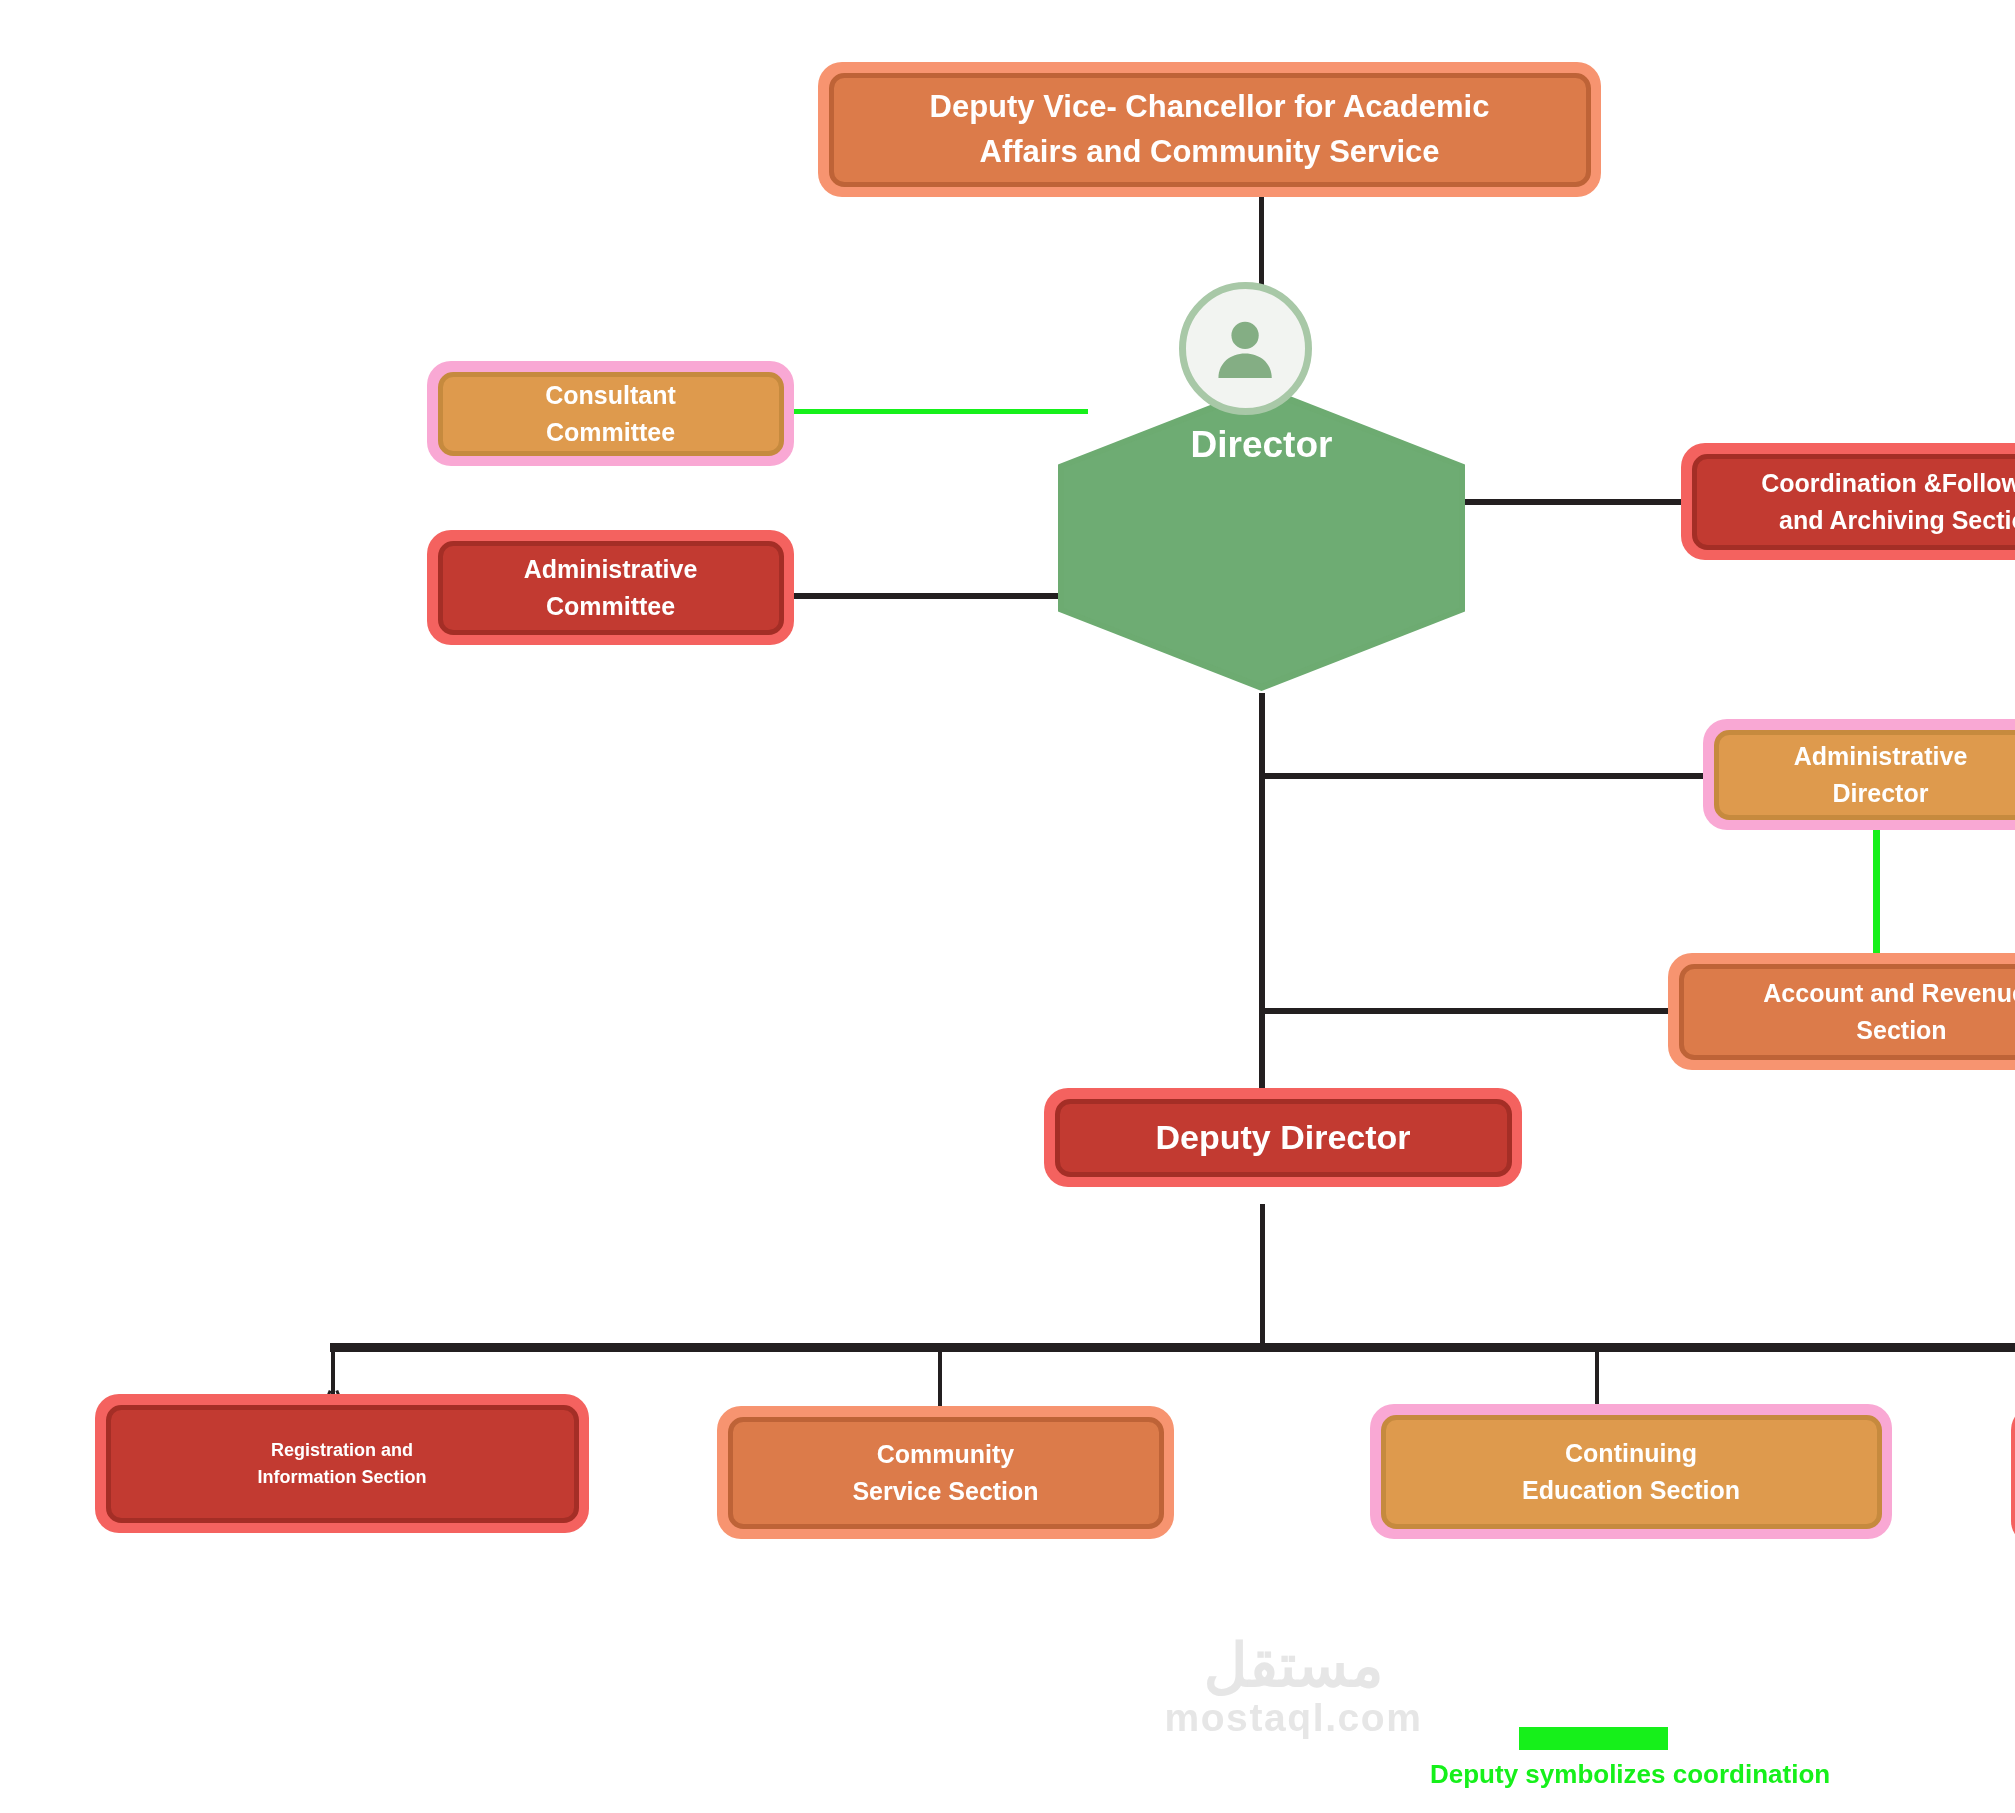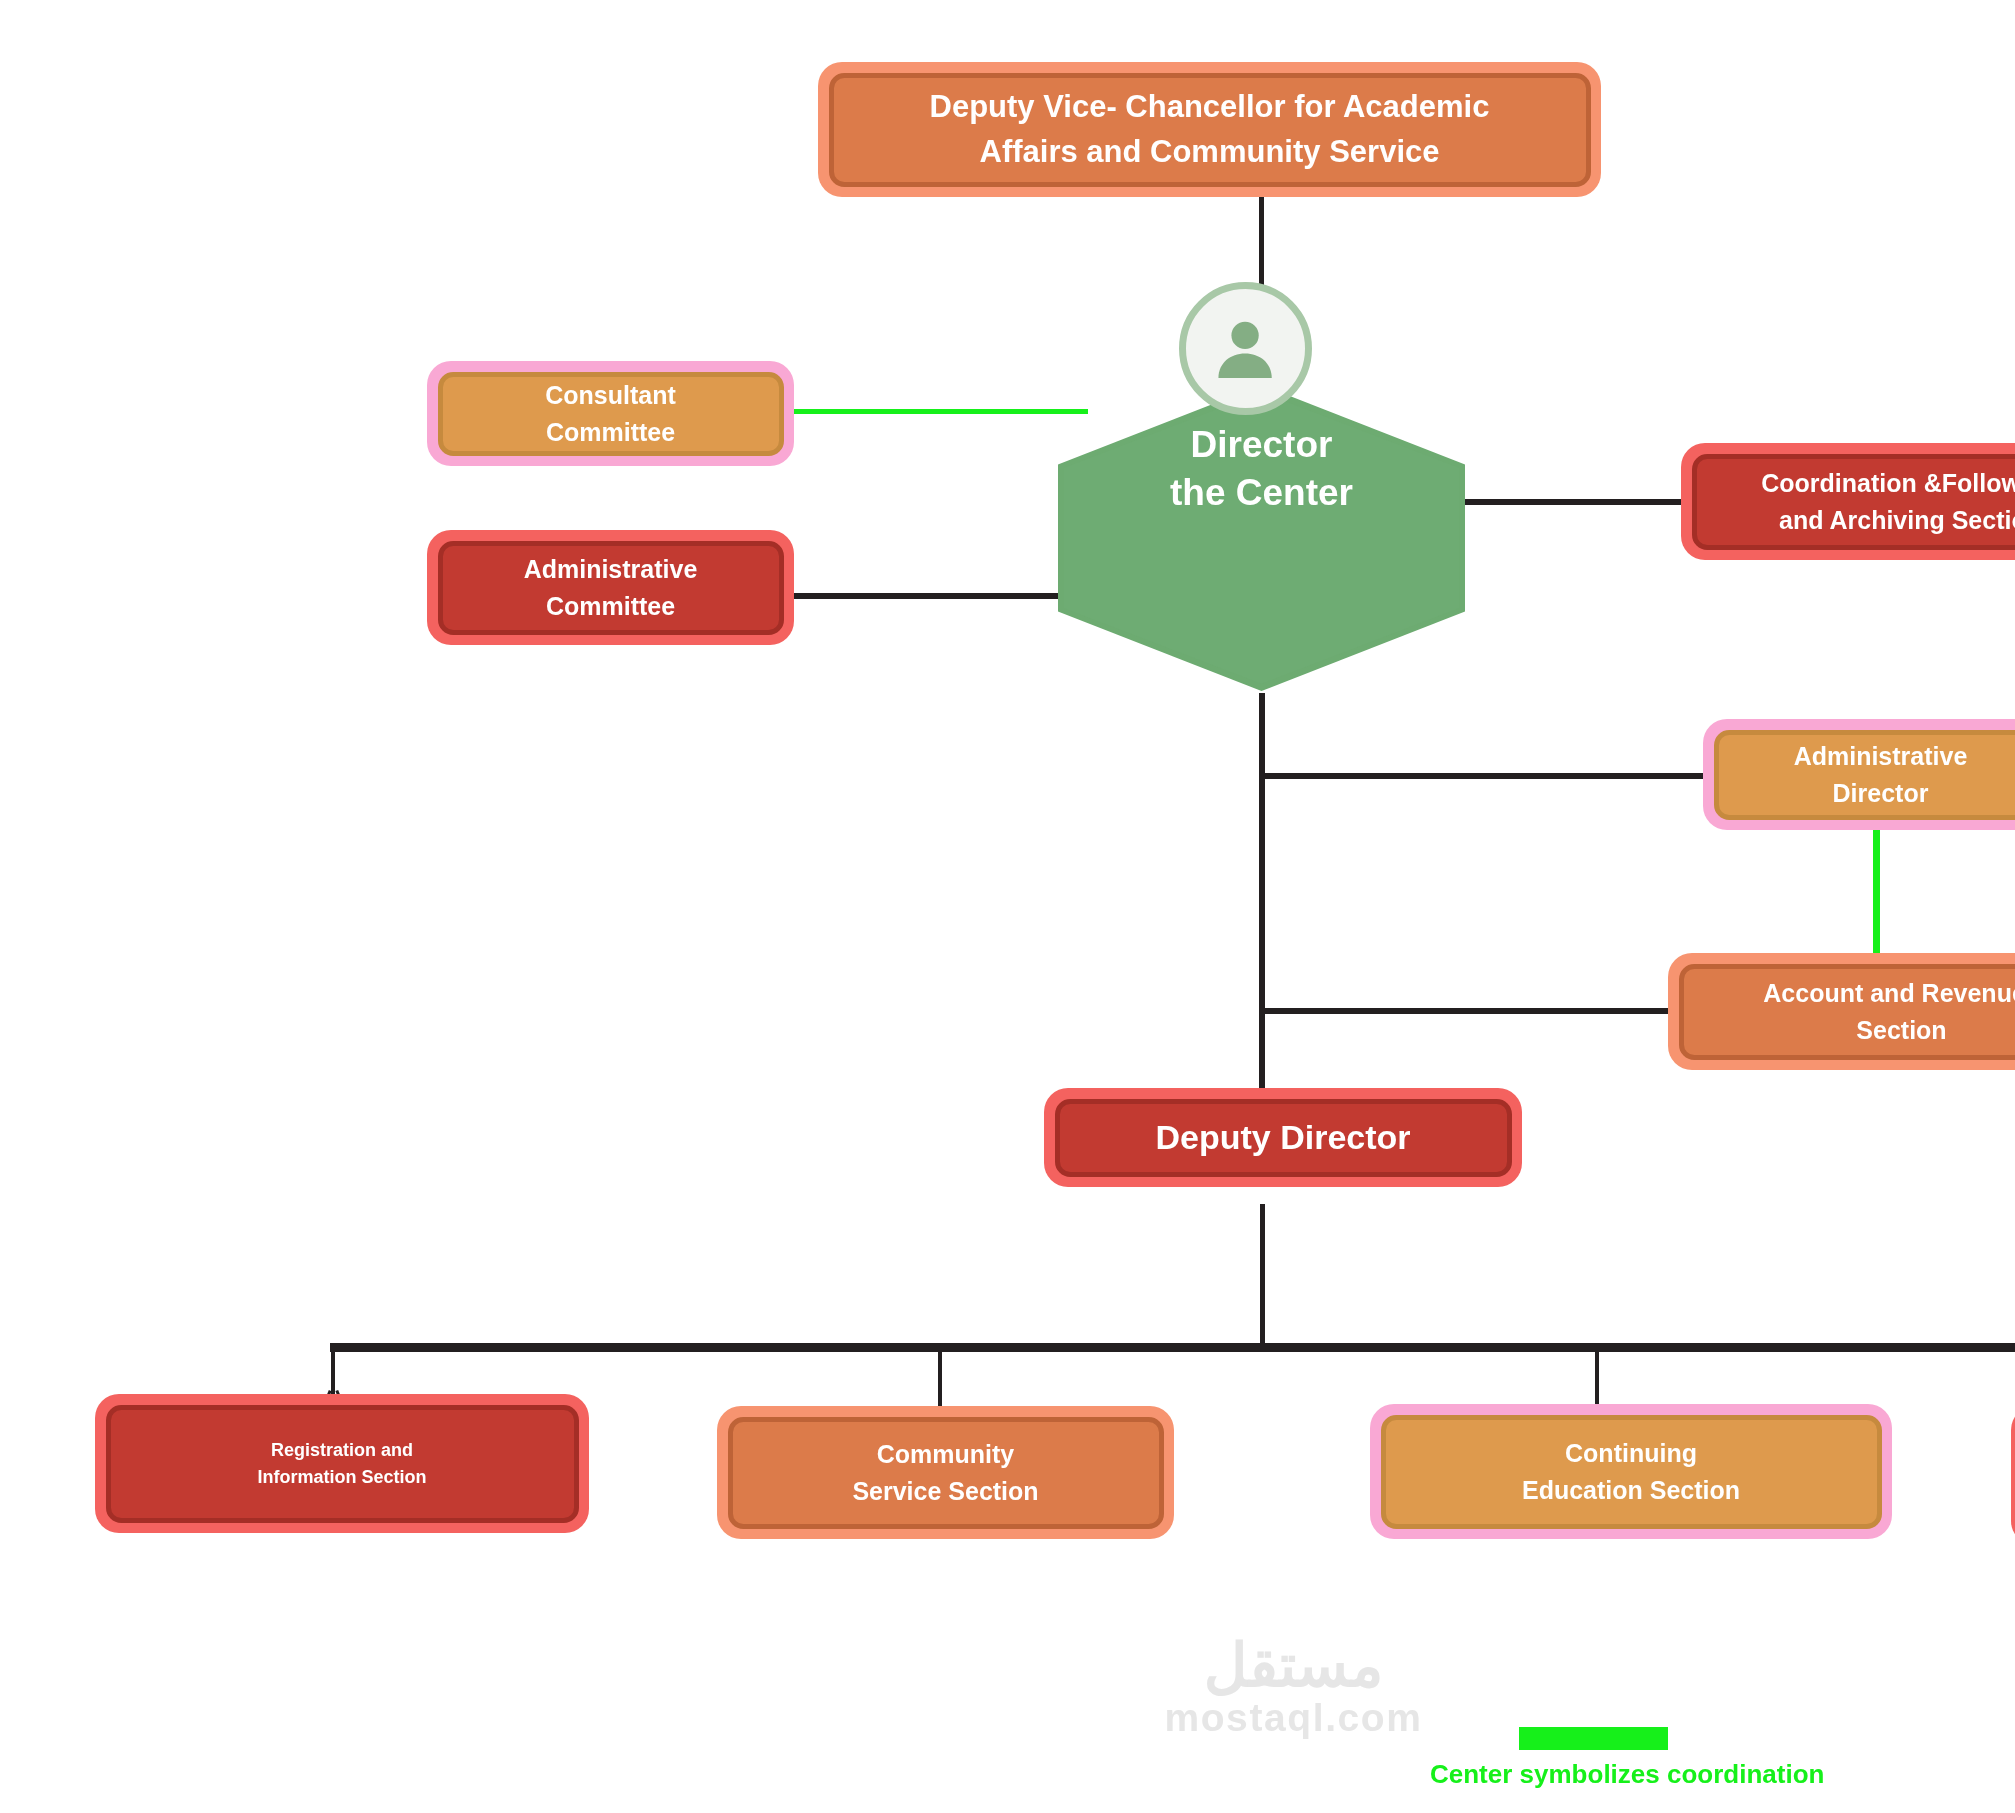--- a/index.html
+++ b/index.html
@@ -127,21 +127,20 @@
       <span class="txt">Deputy Vice- Chancellor for Academic</span>
       <span class="txt">Affairs and Community Service</span>
     </div>
   </div>
 
   <div class="hex-wrap" style="left:1058px;top:385px;width:407px;height:306px;">
     <div class="hex"></div>
     <div class="hex-inner"></div>
     <div class="hex-label" style="font-size:37px;">
       <div>Director</div>
-      <div>the Center</div>
     </div>
   </div>
   <div class="avatar" style="left:1179px;top:282px;width:133px;height:133px;">
     <svg viewBox="0 0 24 24" aria-hidden="true">
       <circle cx="12" cy="8" r="4.3" fill="#84AE84"></circle>
       <path d="M3.6 21.4c0-4.7 3.8-7.7 8.4-7.7s8.4 3 8.4 7.7z" fill="#84AE84"></path>
     </svg>
   </div>
 
   <div class="node pal-amber" style="left:427px;top:361px;width:367px;height:105px;">
@@ -210,17 +209,17 @@
     
   </div>
 
   <div class="watermark" style="left:1112px;top:1636px;width:363px;">
     <div class="wm-ar">مستقل</div>
     <div class="wm-en">mostaql.com</div>
   </div>
 
   <div class="legend-item" style="left:1519px;top:1727px;width:484px;height:64px;">
     <div class="legend-swatch" style="left:0px;top:0px;width:149px;height:23.4px;background:#16F01A;"></div>
-    <div class="legend-text" style="left:-89px;top:32px;font-size:26px;color:#16F01A;">Center symbolizes coordination</div>
+    <div class="legend-text" style="left:-89px;top:32px;font-size:26px;color:#16F01A;">Deputy symbolizes coordination</div>
   </div>
 
 </div>
 
 
 </body></html>

